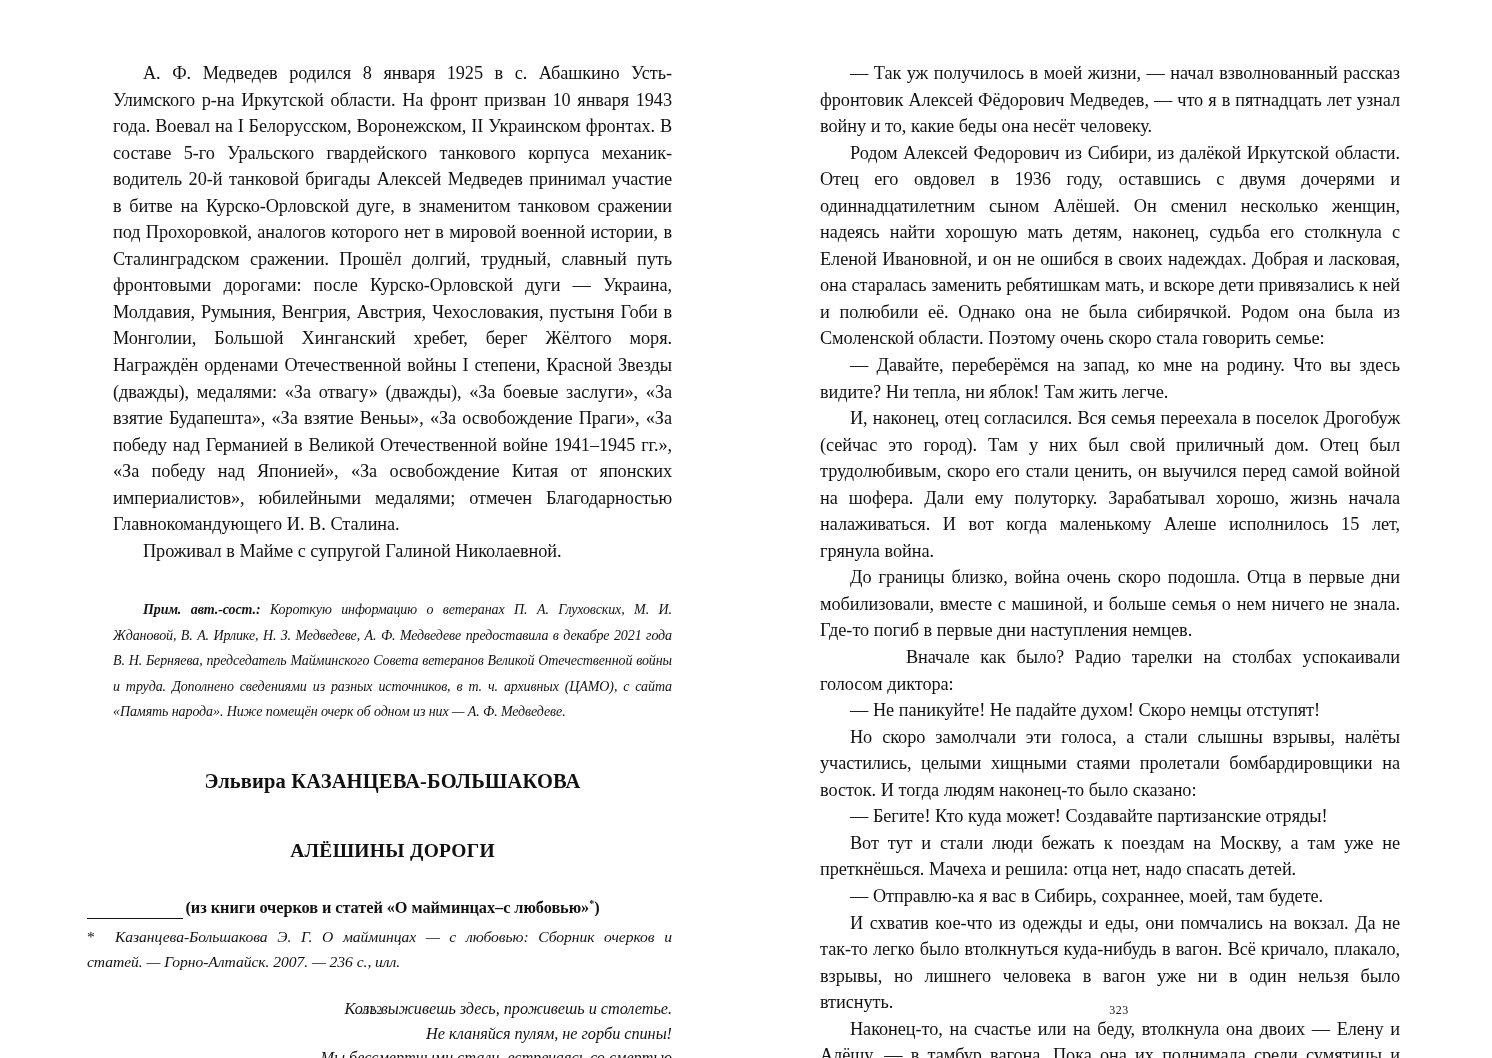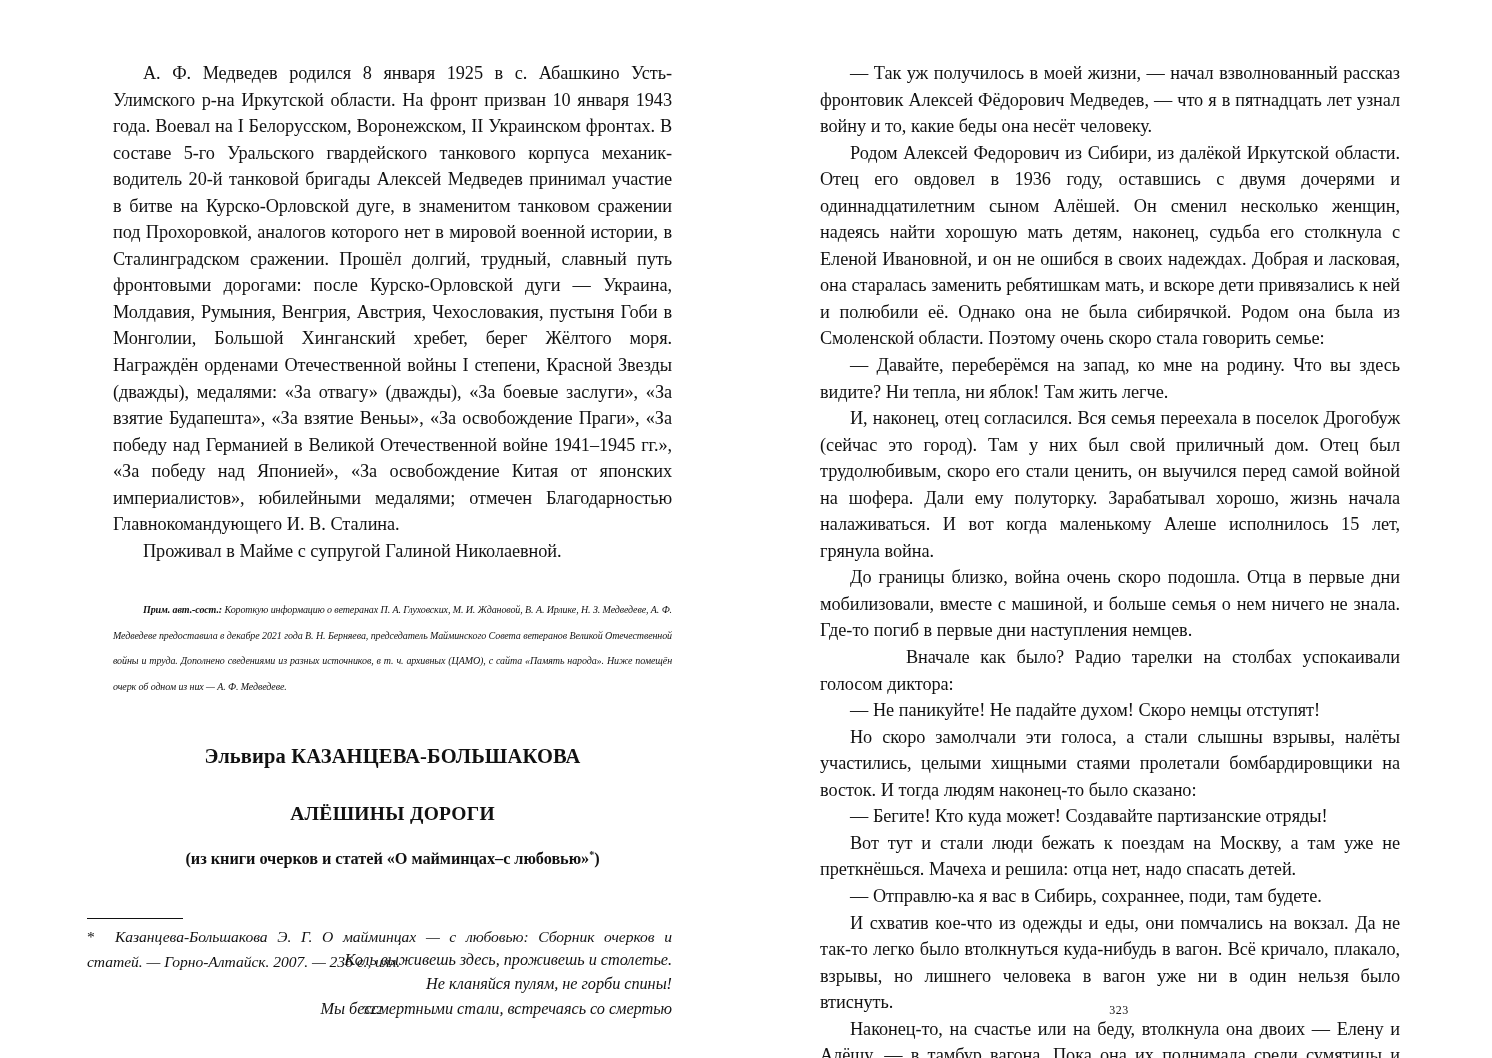--- a/index.html
+++ b/index.html
@@ -48,21 +48,21 @@
     text-indent: 30px;
     letter-spacing: -0.08px;
     word-spacing: 0.2px;
     hyphens: none;
   }
   p.body-par.big-indent { text-indent: 86px; }
 
   
   .note {
     margin: 0;
-    font-size: 10px;
+    font-size: 14px;
     line-height: 25.4px;
     font-style: italic;
     text-align: justify;
     text-indent: 30px;
     letter-spacing: -0.1px;
   }
   .note b {
     font-weight: bold;
     font-style: italic;
   }
@@ -70,21 +70,21 @@
   
   .author-name {
     margin: 0;
     text-align: center;
     font-weight: bold;
     font-size: 20.5px;
     line-height: 26px;
     letter-spacing: 0.15px;
   }
   .story-title {
-    margin: 0;
+    margin: 12px;
     text-align: center;
     font-weight: bold;
     font-size: 19.5px;
     line-height: 24px;
     letter-spacing: 0.3px;
   }
   .story-subtitle {
     margin: 12px;
     text-align: center;
     font-weight: bold;
@@ -204,21 +204,21 @@
       <p class="body-par">— Так уж получилось в моей жизни, — начал взволнованный рассказ фронтовик Алексей Фёдорович Медведев, — что я в пятнадцать лет узнал войну и то, какие беды она несёт человеку.</p>
       <p class="body-par">Родом Алексей Федорович из Сибири, из далёкой Иркутской области. Отец его овдовел в 1936 году, оставшись с двумя дочерями и одиннадцатилетним сыном Алёшей. Он сменил несколько женщин, надеясь найти хорошую мать детям, наконец, судьба его столкнула с Еленой Ивановной, и он не ошибся в своих надеждах. Добрая и ласковая, она старалась заменить ребятишкам мать, и вскоре дети привязались к ней и полюбили её. Однако она не была сибирячкой. Родом она была из Смоленской области. Поэтому очень скоро стала говорить семье:</p>
       <p class="body-par">— Давайте, переберёмся на запад, ко мне на родину. Что вы здесь видите? Ни тепла, ни яблок! Там жить легче.</p>
       <p class="body-par">И, наконец, отец согласился. Вся семья переехала в поселок Дрогобуж (сейчас это город). Там у них был свой приличный дом. Отец был трудолюбивым, скоро его стали ценить, он выучился перед самой войной на шофера. Дали ему полуторку. Зарабатывал хорошо, жизнь начала налаживаться. И вот когда маленькому Алеше исполнилось 15 лет, грянула война.</p>
       <p class="body-par">До границы близко, война очень скоро подошла. Отца в первые дни мобилизовали, вместе с машиной, и больше семья о нем ничего не знала. Где-то погиб в первые дни наступления немцев.</p>
       <p class="body-par big-indent">Вначале как было? Радио тарелки на столбах успокаивали голосом диктора:</p>
       <p class="body-par">— Не паникуйте! Не падайте духом! Скоро немцы отступят!</p>
       <p class="body-par">Но скоро замолчали эти голоса, а стали слышны взрывы, налёты участились, целыми хищными стаями пролетали бомбардировщики на восток. И тогда людям наконец-то было сказано:</p>
       <p class="body-par">— Бегите! Кто куда может! Создавайте партизанские отряды!</p>
       <p class="body-par">Вот тут и стали люди бежать к поездам на Москву, а там уже не преткнёшься. Мачеха и решила: отца нет, надо спасать детей.</p>
-      <p class="body-par">— Отправлю-ка я вас в Сибирь, сохраннее, поди, там будете.</p>
+      <p class="body-par">— Отправлю-ка я вас в Сибирь, сохраннее, моей, там будете.</p>
       <p class="body-par">И схватив кое-что из одежды и еды, они помчались на вокзал. Да не так-то легко было втолкнуться куда-нибудь в вагон. Всё кричало, плакало, взрывы, но лишнего человека в вагон уже ни в один нельзя было втиснуть.</p>
       <p class="body-par">Наконец-то, на счастье или на беду, втолкнула она двоих — Елену и Алёшу, — в тамбур вагона. Пока она их поднимала среди сумятицы и криков, потерялась старшая дочь Зина. Без неё мать не хотела ехать. Прокричала детям:</p>
 
     </div>
 
     <div class="folio">323</div>
   </div>
 
 </div>
 

